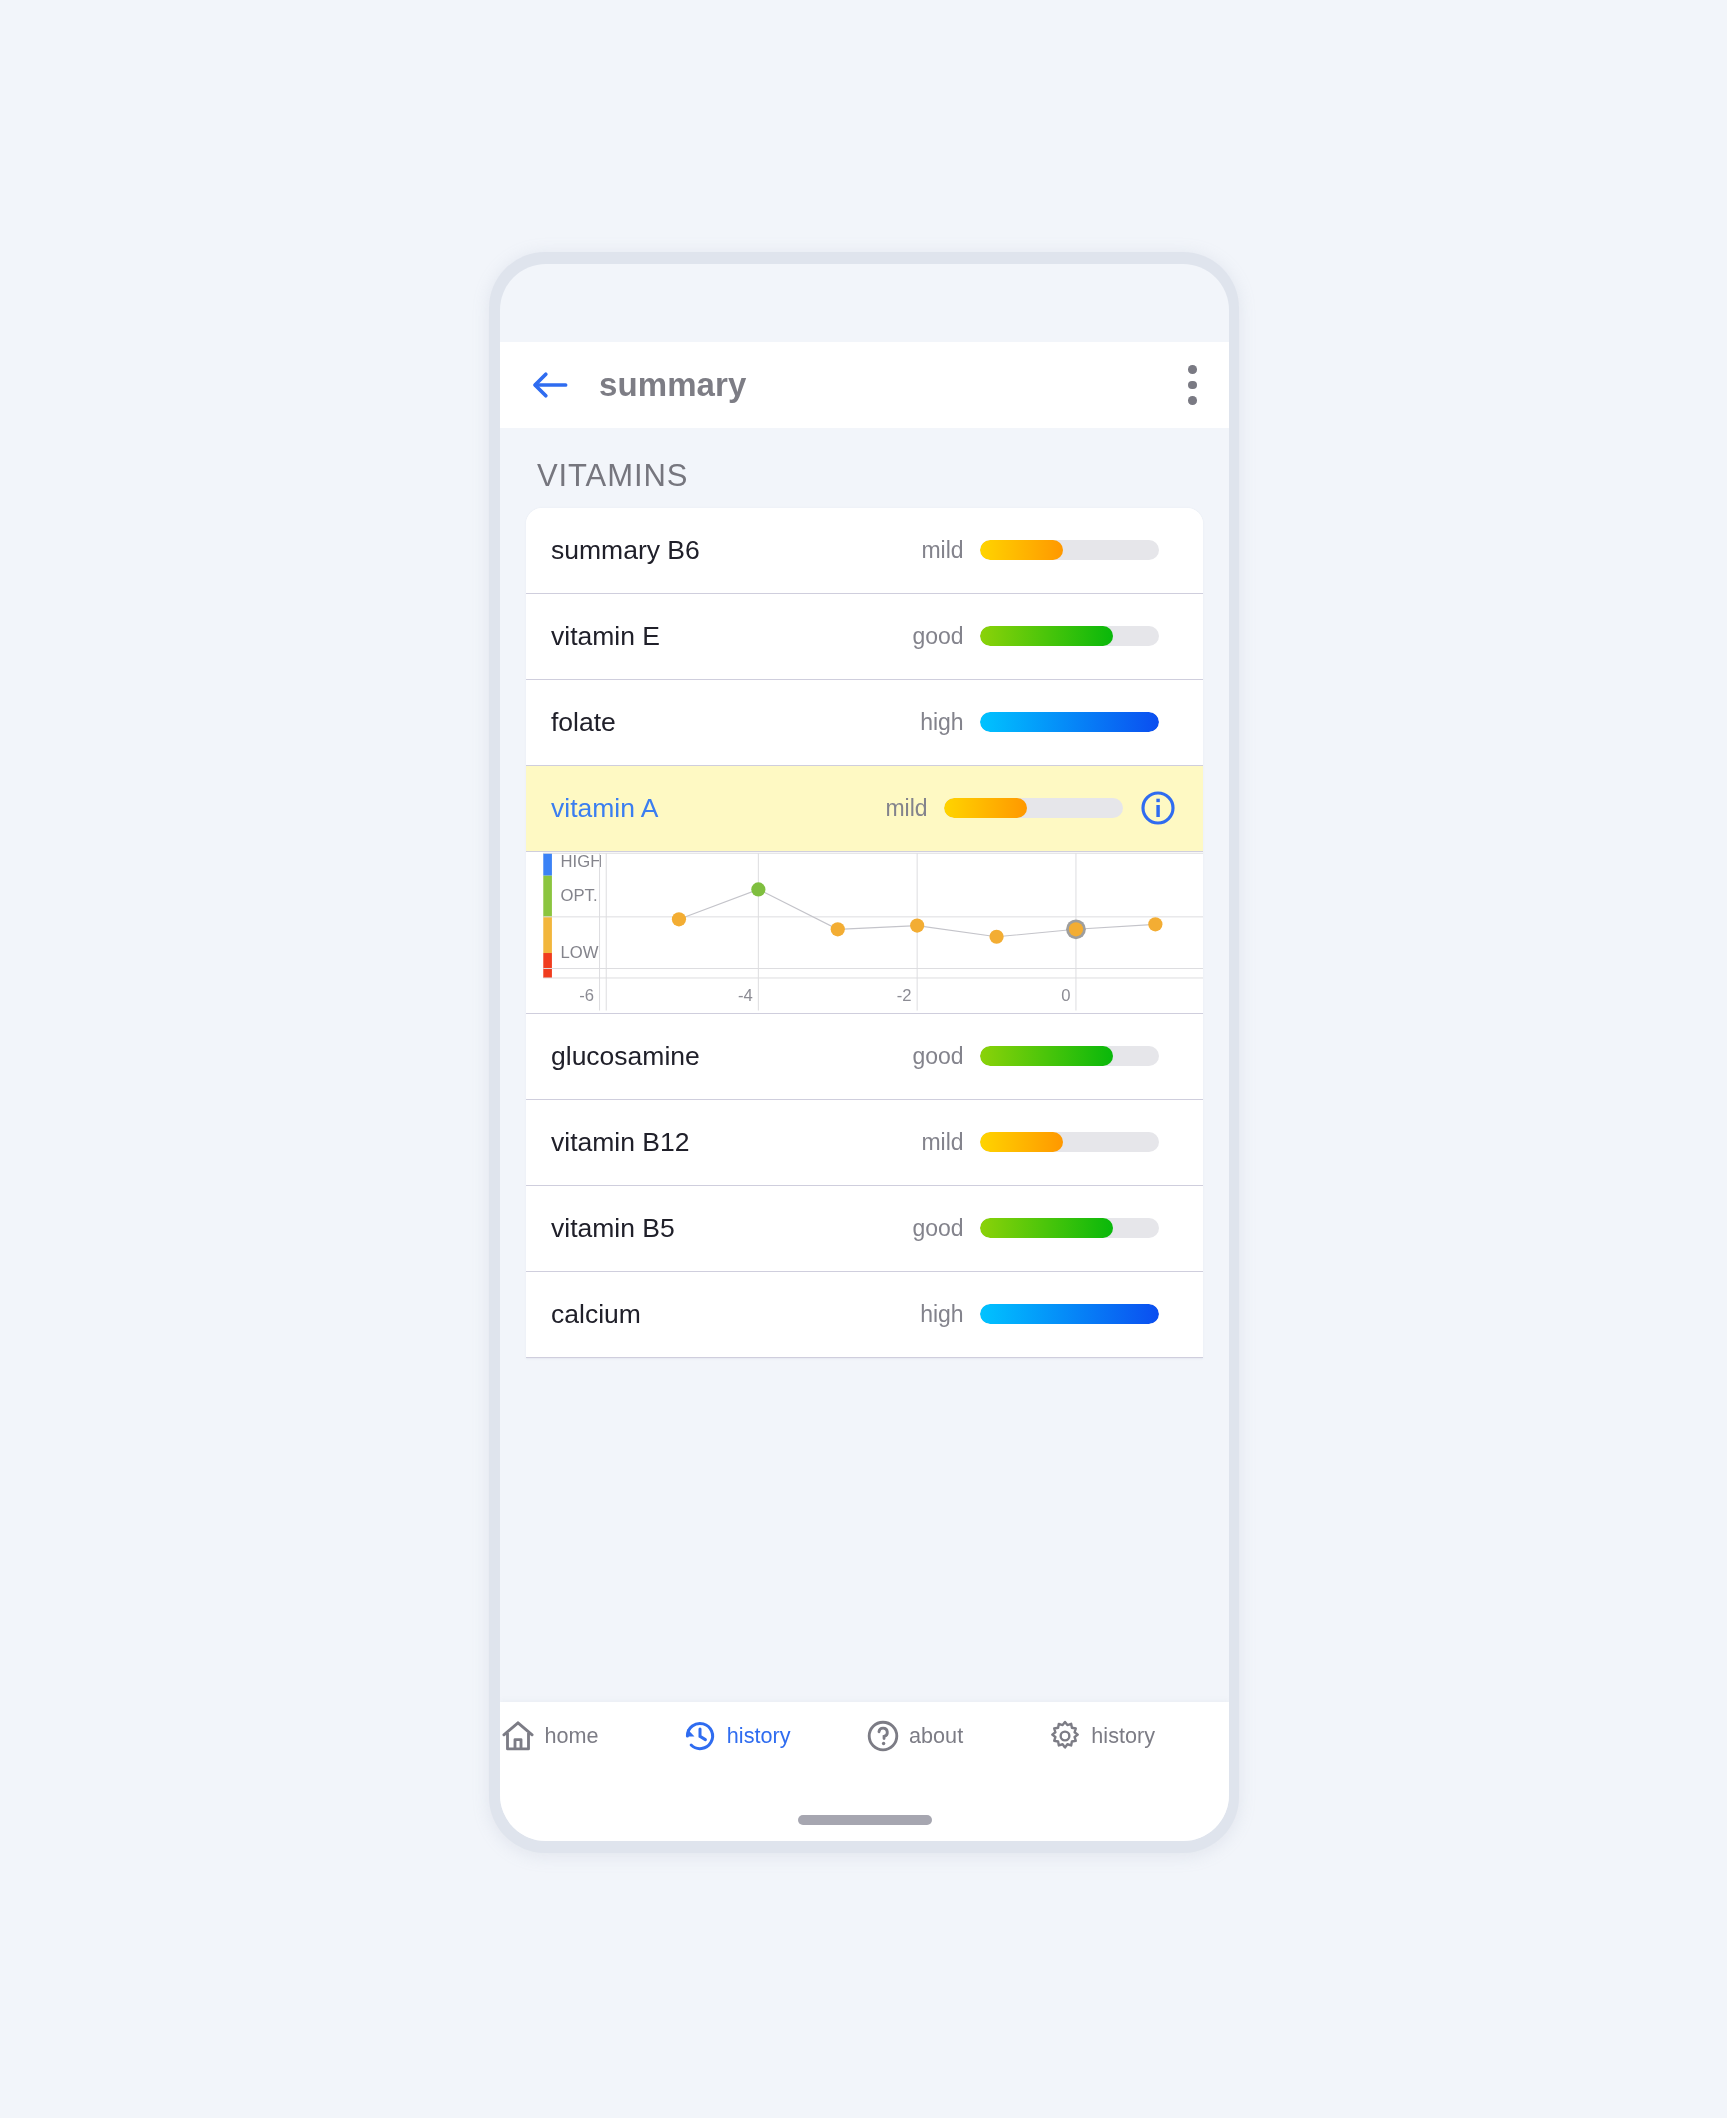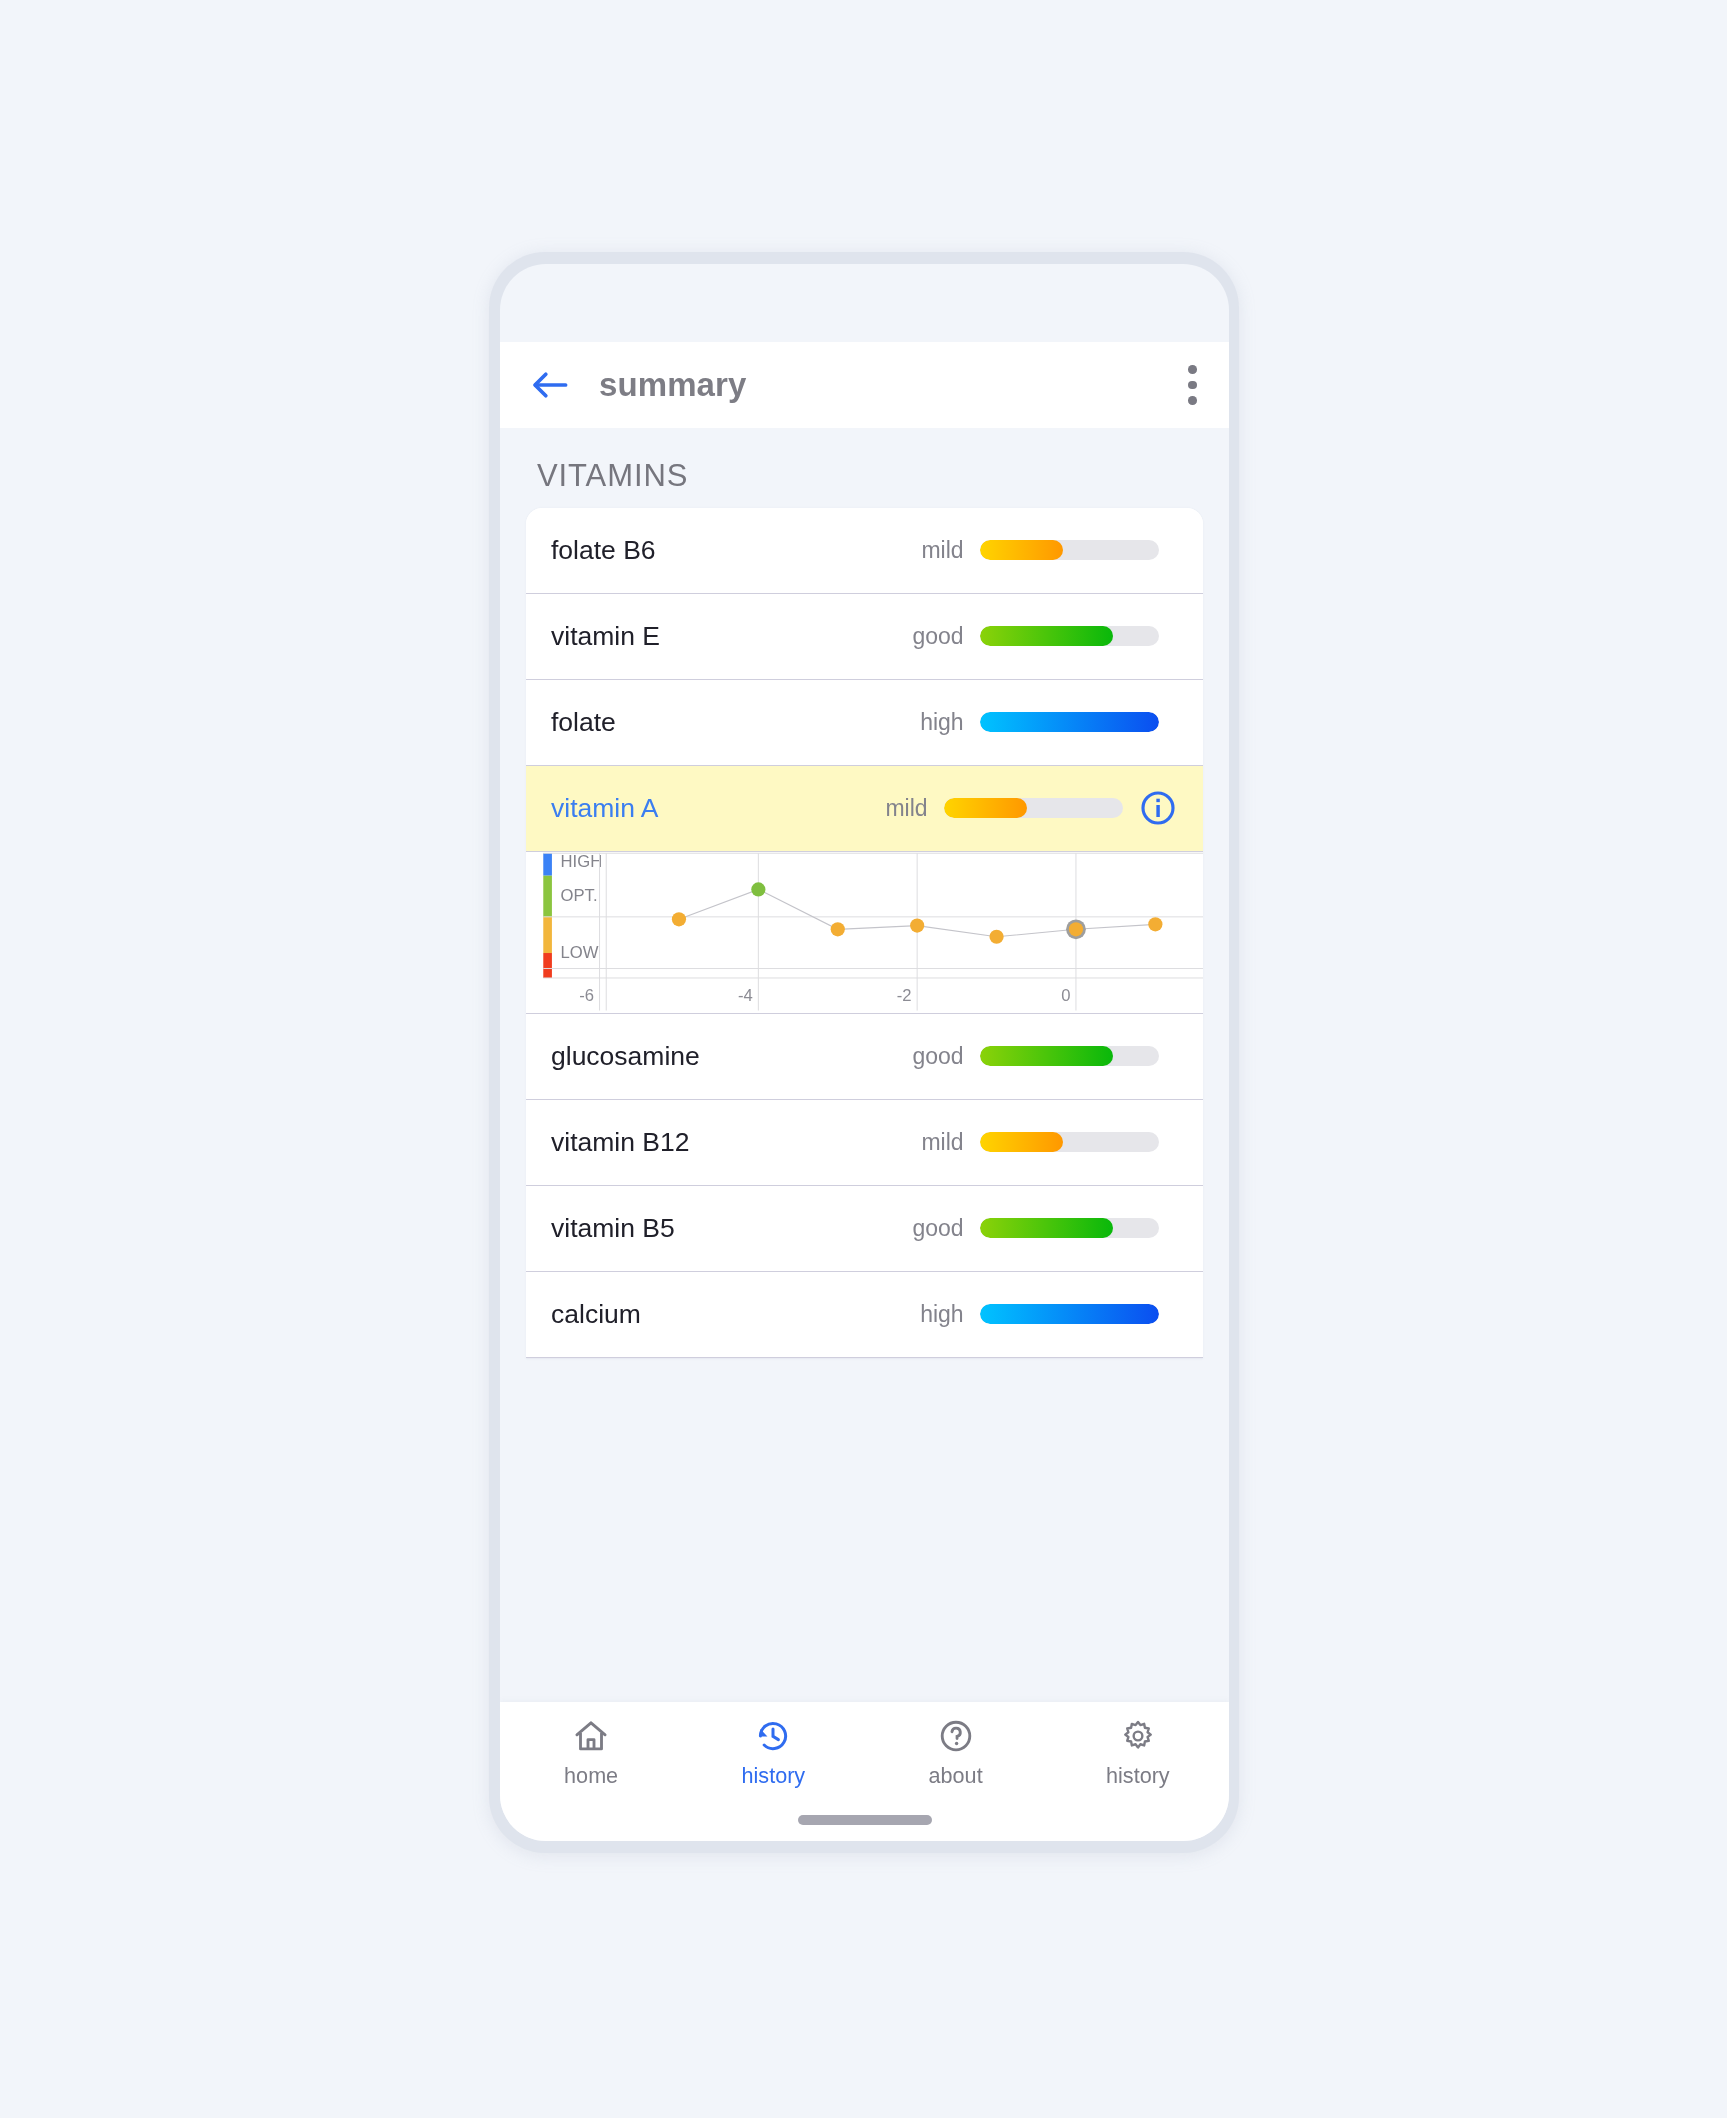--- a/index.html
+++ b/index.html
@@ -127,21 +127,21 @@
   
   .bottom-nav {
     position: absolute; left: 0; bottom: 0;
     width: 729px; height: 139px;
     background: #ffffff;
     display: flex; align-items: flex-start;
     padding-top: 16px;
     box-shadow: 0 -1.2px 6.2px rgba(130,140,170,0.08);
   }
   .nav-item {
-    flex: 1; display: flex; flex-direction: column;
+    flex: 1; display: flex; flex-direction: row;
     align-items: center; gap: 8.6px;
   }
   .nav-icon { width: 36px; height: 36px; display:block; }
   .nav-label { font-size: 21.6px; color: #7c7c85; }
   .nav-item.active .nav-label { color: #2f6cf0; font-weight: 400; }
   .home-indicator {
     position: absolute; left: 50%; bottom: 16px;
     transform: translateX(-50%);
     width: 134px; height: 10px;
     background: #a6a6b0; border-radius: 5px;
@@ -167,21 +167,21 @@
         <i></i>
         <i></i>
         <i></i>
       </div>
     </div>
 
     <div class="content">
       <div class="section-label">VITAMINS</div>
       <div class="card" id="rows-host">
           <div class="row">
-            <div class="row-name">folate B6</div>
+            <div class="row-name">summary B6</div>
             <div class="row-right">
               <div class="row-status">mild</div>
               <div class="bar-track">
                 <div class="bar-fill" style="width: 46%; background: linear-gradient(90deg, rgb(255, 212, 0), rgb(255, 152, 0));"></div>
               </div>
               <div style="width: 0px;"></div>
             </div>
           </div>
           <div class="row">
             <div class="row-name">vitamin E</div>

